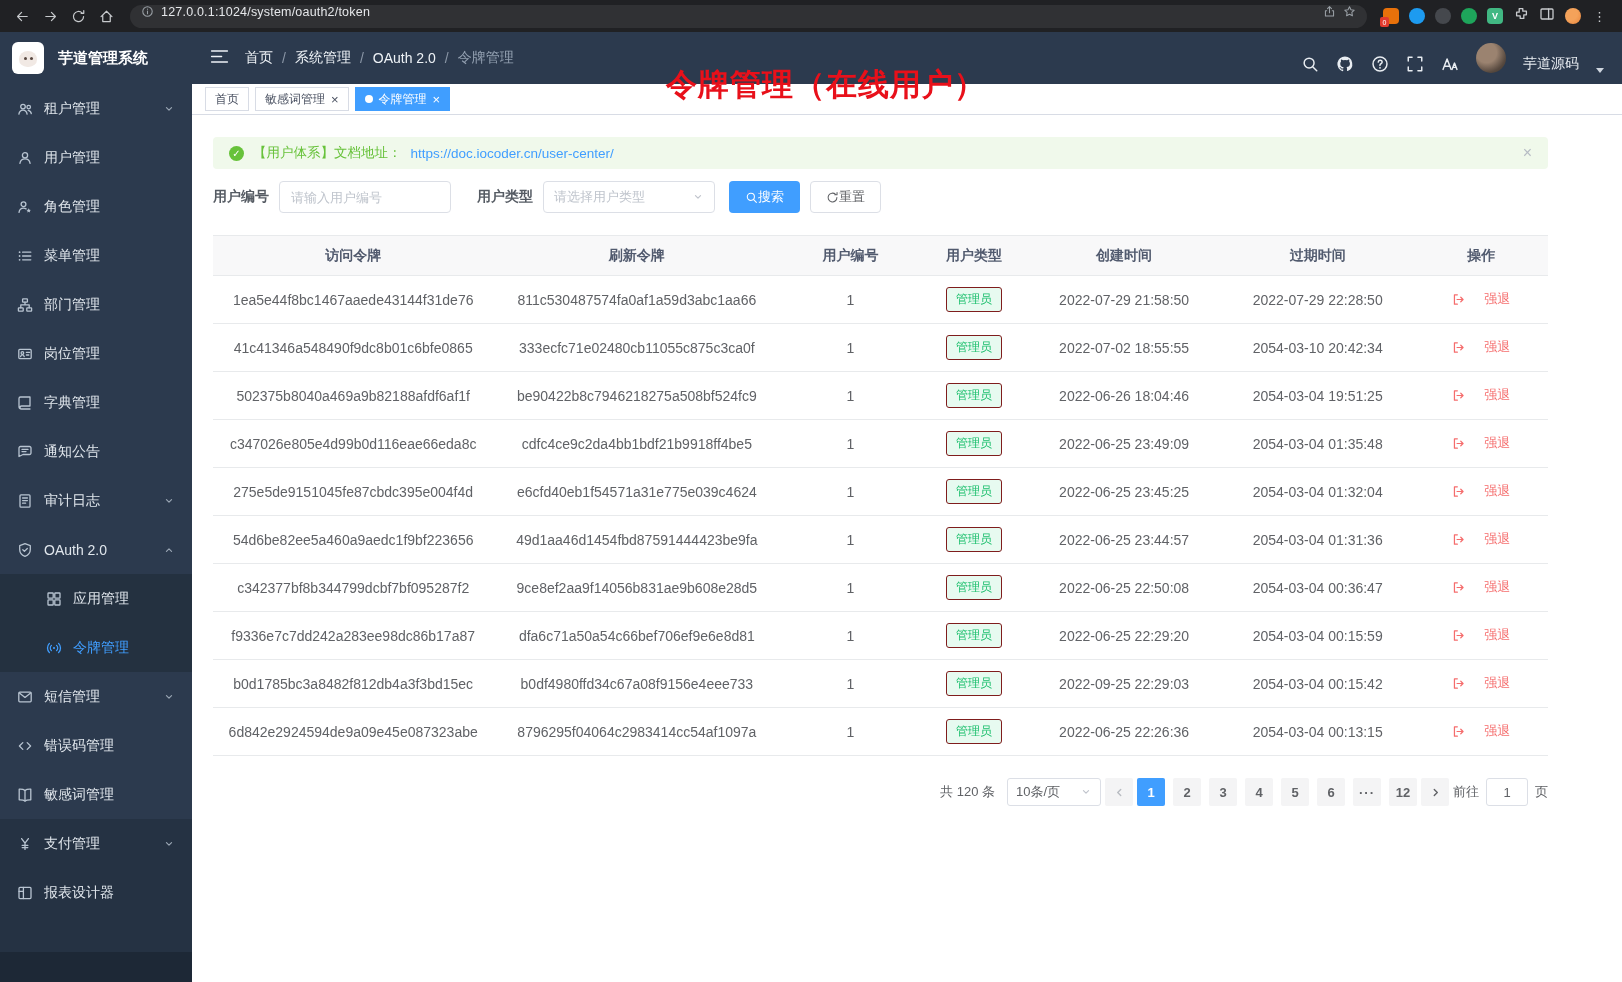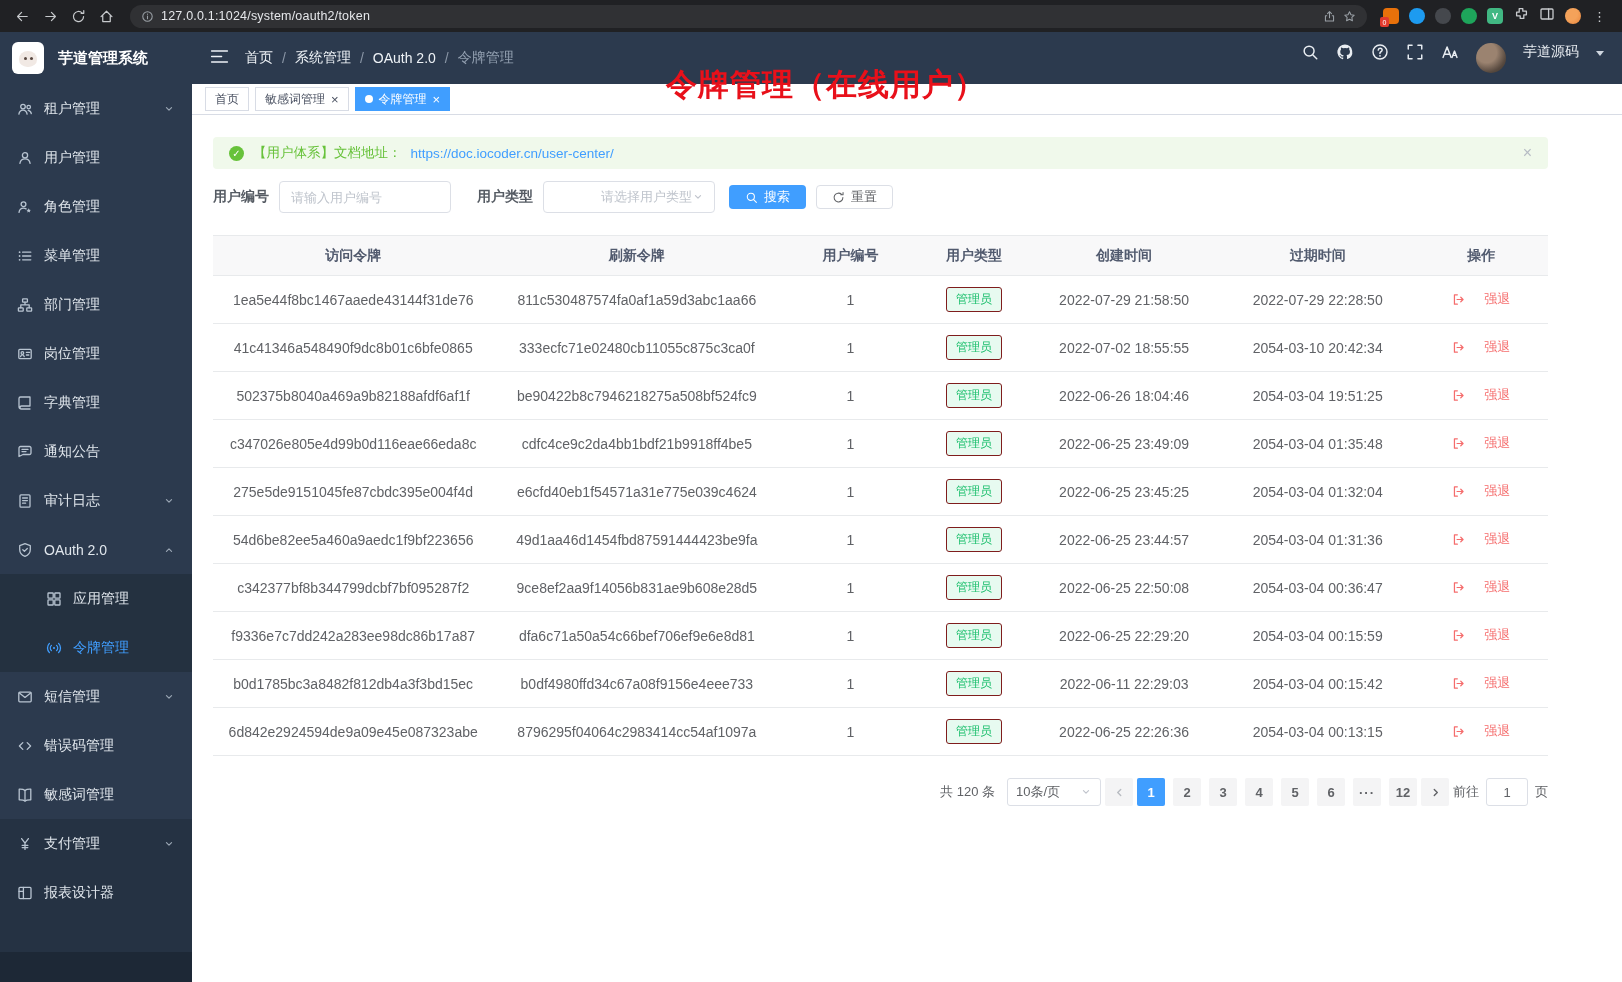--- a/index.html
+++ b/index.html
@@ -5,21 +5,21 @@
   *{margin:0;padding:0;box-sizing:border-box}
   html,body{width:1622px;height:982px}
   body{font-family:"Liberation Sans","DejaVu Sans",sans-serif;background:#fff;position:relative;overflow:hidden;-webkit-font-smoothing:antialiased}
   .icon{display:inline-flex;width:16px;height:16px;flex:none;align-items:center;justify-content:center}
   .icon svg{width:100%;height:100%;fill:none;stroke:currentColor;stroke-width:1.3;stroke-linecap:round;stroke-linejoin:round}
 
   
   .browser-bar{position:absolute;top:0;left:0;right:0;height:32px;background:#202124;display:flex;align-items:center;gap:4px;padding:0 10px;z-index:5}
   .nav-btn{width:24px;height:24px;border-radius:50%;display:flex;align-items:center;justify-content:center;color:#c7cacd;cursor:pointer}
   .nav-btn .icon{width:15px;height:15px}
-  .omnibox{flex:1;height:23px;background:#303134;border-radius:12px;display:flex;align-items:center;gap:7px;padding:0 11px;margin:0 8px;color:#d6d8db;font-size:12.5px}
+  .omnibox{flex:1;height:23px;background:#303134;border-radius:12px;display:flex;gap:7px;padding:0 11px;margin:0 8px;color:#d6d8db;font-size:12.5px}
   .omnibox .icon{width:13px;height:13px;color:#9aa0a6}
   .omnibox .url{flex:1;color:#e5e7ea;letter-spacing:.2px;white-space:nowrap;overflow:hidden}
   .ext-icons{display:flex;align-items:center;gap:10px;padding:0 4px}
   .ext-dot{width:16px;height:16px;border-radius:50%;position:relative;cursor:pointer}
   .ext-sq{width:16px;height:16px;border-radius:4px;position:relative;cursor:pointer;display:flex;align-items:center;justify-content:center}
   .ext-badge{position:absolute;left:-3px;bottom:-3px;background:#e33b2e;color:#fff;font-size:7px;line-height:1;padding:1.5px 2.5px;border-radius:2px}
   .ext-v{color:#fff;font-size:9px;font-weight:700}
   .tool-ic{color:#c7cacd}
   .tool-ic .icon{width:16px;height:16px}
   .dots{color:#c7cacd;font-size:13px;padding:0 2px}
@@ -31,21 +31,21 @@
   .logo-img::before{content:"";position:absolute;left:7px;top:9px;width:18px;height:16px;background:#f1e9e4;border-radius:50% 50% 46% 46%}
   .logo-img::after{content:"";position:absolute;left:12px;top:15px;width:3px;height:3px;border-radius:50%;background:#5a4a42;box-shadow:6px 0 0 #5a4a42}
   .app-title{font-size:15px;font-weight:700;white-space:nowrap}
   .header-main{flex:1;display:flex;align-items:center;gap:16px;padding:0 18px}
   .hamburger{color:#eef2f7;cursor:pointer}
   .hamburger .icon{width:19px;height:17px}
   .breadcrumb{display:flex;align-items:center;gap:9px;font-size:14px}
   .crumb{color:#eef2f6;cursor:pointer}
   .crumb.current{color:#93a0b1;cursor:default}
   .crumb-sep{color:#8b97a7}
-  .header-right{margin-left:auto;display:flex;align-items:flex-start;gap:17px;color:#e9edf2}
+  .header-right{margin-left:auto;display:flex;align-items:flex-end;gap:17px;color:#e9edf2}
   .header-right .icon{width:18px;height:18px;cursor:pointer}
   .avatar{width:30px;height:30px;border-radius:50%;background:radial-gradient(circle at 35% 32%,#9b8370 0 36%,#57493f 70%,#3a3129 100%);flex:none;cursor:pointer}
   .username{font-size:14px;white-space:nowrap}
   .caret-down{width:0;height:0;border-left:4px solid transparent;border-right:4px solid transparent;border-top:5px solid #cfd6df;margin-top:8px}
 
   
   .sidebar{position:absolute;top:84px;left:0;width:192px;bottom:0;background:#253243;display:flex;flex-direction:column;z-index:2}
   .menu-item{height:49px;display:flex;align-items:center;gap:11px;padding:0 17px;color:#e0e6ec;font-size:14px;background:#2c3a4e;cursor:pointer;white-space:nowrap}
   .menu-item .icon{color:#b8c4d1}
   .menu-item.sub{background:#243140;padding-left:46px}
@@ -70,24 +70,24 @@
   .alert{height:32px;background:#f0f9eb;border-radius:4px;display:flex;align-items:center;gap:9px;padding:0 16px;font-size:13.5px;color:#67c23a}
   .check-badge{width:15px;height:15px;border-radius:50%;background:#67c23a;color:#fff;font-size:10px;display:flex;align-items:center;justify-content:center;flex:none}
   .alert-link{color:#409eff;cursor:pointer}
   .alert-close{margin-left:auto;color:#b6bcc4;font-size:16px;cursor:pointer;line-height:1}
 
   .filters{margin-top:12px;display:flex;align-items:center;font-size:14px}
   .f-label{font-weight:700;color:#555b63;margin-right:10px;white-space:nowrap}
   .f-input{width:172px;height:32px;border:1px solid #dcdfe6;border-radius:4px;padding:0 11px;font-size:13px;color:#606266;outline:none;font-family:inherit}
   .f-input::placeholder{color:#bfc4cc}
   .f-gap{width:26px;flex:none}
-  .f-select{width:172px;height:32px;border:1px solid #dcdfe6;border-radius:4px;padding:0 10px;font-size:13px;color:#bfc4cc;display:flex;align-items:center;justify-content:flex-end;cursor:pointer;background:#fff}
+  .f-select{width:172px;height:32px;border:1px solid #dcdfe6;border-radius:4px;padding:0 10px;font-size:13px;color:#bfc4cc;display:flex;align-items:center;justify-content:space-between;cursor:pointer;background:#fff}
   .sel-caret{width:12px;height:12px;color:#c0c4cc;display:inline-flex}
   .sel-caret svg{width:100%;height:100%;fill:none;stroke:currentColor;stroke-width:1.6;stroke-linecap:round;stroke-linejoin:round}
-  .btn{height:24px;border-radius:4px;display:inline-flex;align-items:center;gap:6px;padding:0 15px;font-size:13px;cursor:pointer;border:1px solid transparent;white-space:nowrap}
+  .btn{height:32px;border-radius:4px;display:inline-flex;align-items:center;padding:0 15px;font-size:13px;cursor:pointer;border:1px solid transparent;white-space:nowrap}
   .btn .icon{width:13px;height:13px}
   .btn-primary{background:#409eff;color:#fff;margin-left:14px}
   .btn-default{background:#fff;border-color:#dcdfe6;color:#606266;margin-left:10px}
 
   .data-table{margin-top:22px;width:100%;border-collapse:collapse;table-layout:fixed;font-size:14px}
   .data-table th{height:40px;background:#f8f8f9;color:#515a6e;font-weight:700;border-top:1px solid #e8eaec;border-bottom:1px solid #e8eaec;text-align:center;white-space:nowrap}
   .data-table td{height:48px;border-bottom:1px solid #e8eaec;color:#606266;text-align:center;white-space:nowrap;overflow:hidden}
   .badge-success{display:inline-block;padding:3px 9px;border-radius:3px;background:#e7faf0;border:1px solid #7f1d1d;color:#19be6b;font-size:12px}
   .action-link{color:#f56c6c;display:inline-flex;align-items:center;gap:19px;font-size:13px;cursor:pointer}
   .action-link .icon{width:13px;height:13px}
@@ -648,21 +648,21 @@
                 </svg>
               </span>
               <span>强退</span>
             </span></td>
         </tr>
         <tr>
           <td>b0d1785bc3a8482f812db4a3f3bd15ec</td>
           <td>b0df4980ffd34c67a08f9156e4eee733</td>
           <td>1</td>
           <td><span class="badge-success">管理员</span></td>
-          <td>2022-06-11 22:29:03</td>
+          <td>2022-09-25 22:29:03</td>
           <td>2054-03-04 00:15:42</td>
           <td><span class="action-link">
               <span class="icon">
                 <svg viewBox="0 0 16 16">
                   <path d="M6.6 2.2H3v11.6h3.6"></path>
                   <path d="M13.4 8H6.2M10.8 5.2L13.6 8l-2.8 2.8"></path>
                 </svg>
               </span>
               <span>强退</span>
             </span></td>

